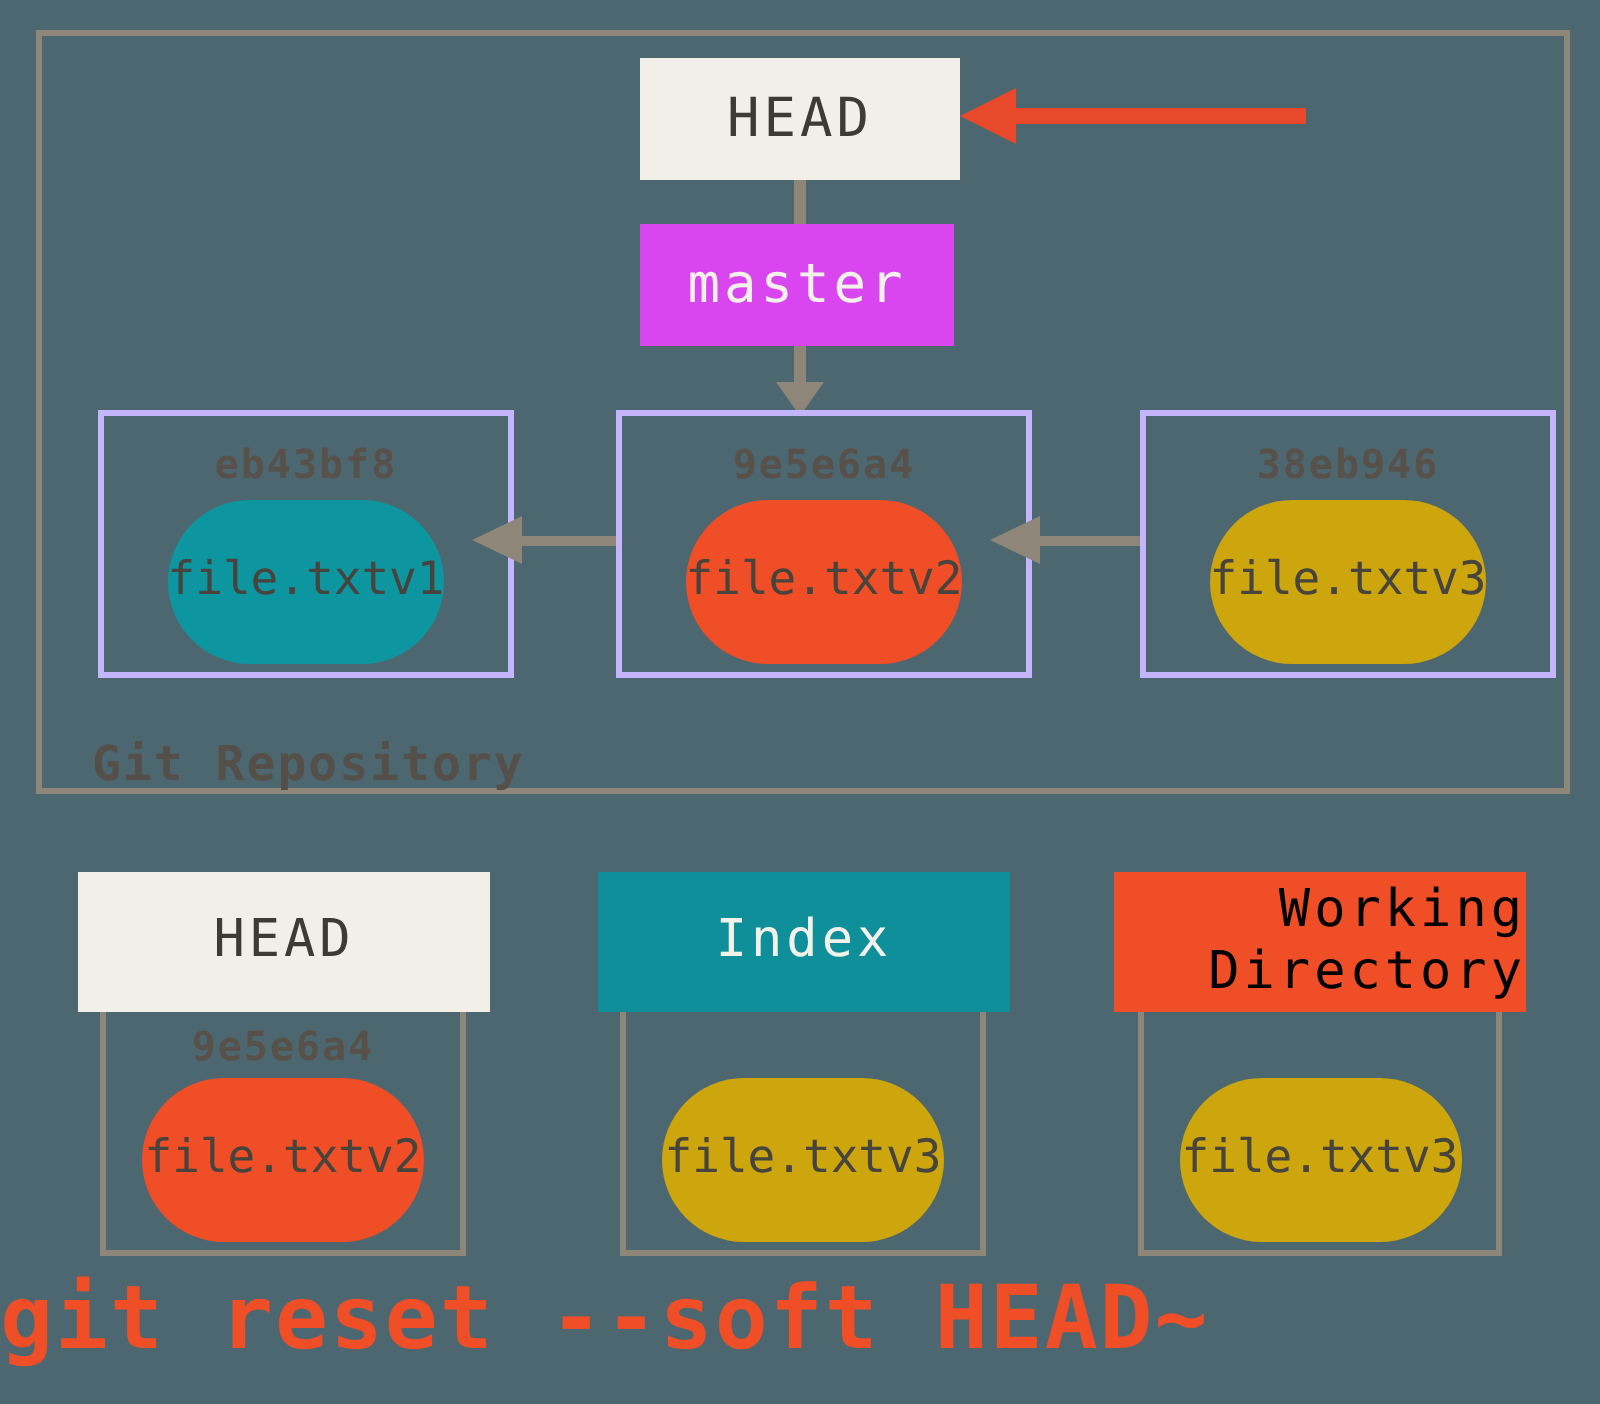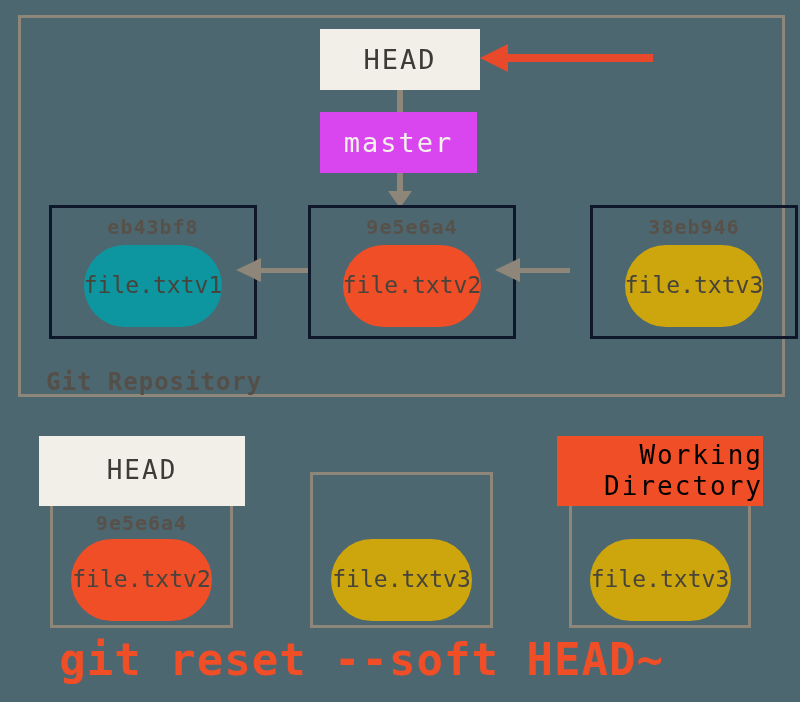--- a/index.html
+++ b/index.html
@@ -23,23 +23,23 @@
   .link-master-commit { left:397px; top:173px; width:6px; height:19px; background:#8e8679; }
   .arrowhead-down { left:388px; top:191px; width:0; height:0;
     border-left:12px solid transparent; border-right:12px solid transparent; border-top:17px solid #8e8679; }
 
   
   .red-arrow-shaft { left:506px; top:54px; width:147px; height:8px; background:#e8492b; }
   .red-arrow-head { left:480px; top:44px; width:0; height:0;
     border-right:28px solid #e8492b; border-top:14px solid transparent; border-bottom:14px solid transparent; }
 
   
-  .commit-box { top:205px; width:208px; height:134px; border:3px solid #0f172a;
-    display:flex; flex-direction:column; align-items:center; padding-top:7px; }
-  .c1 { left:49px; } .c2 { left:308px; } .c3 { left:590px; }
+  .commit-box { top:205px; width:208px; height:134px; border:3px solid #c4b5fd;
+    display:flex; flex-direction:column; align-items:center; padding-top:7px;justify-content:center; }
+  .c1 { left:49px; } .c2 { left:308px; } .c3 { left:570px; }
   .hash { font-size:20px; font-weight:bold; color:#57514a; letter-spacing:1px; }
   .pill { width:138px; height:82px; border-radius:41px; margin-top:6px;
     display:flex; flex-direction:row; align-items:center; justify-content:center;
     font-size:23px; line-height:1.2; color:#46443c; }
   .pill-teal { background:#0e96a0; }
   .pill-red { background:#f04e27; }
   .pill-gold { background:#cda50c; }
 
   
   .carrow-head { top:258px; width:0; height:0;
@@ -55,21 +55,21 @@
   .h3 { left:557px; background:#f04e27; color:#000000; }
   .area-box { top:472px; height:156px; border:3px solid #8e8679; z-index:1;
     display:flex; flex-direction:column; align-items:center; }
   .b1 { left:50px;  width:183px; padding-top:36px; }
   .b2 { left:310px; width:183px; padding-top:64px; }
   .b3 { left:569px; width:182px; padding-top:64px; }
   .b1 .pill { width:141px; margin-top:4px; }
   .b2 .pill, .b3 .pill { width:141px; margin-top:0; }
 
   
-  .caption { left:0; top:634px; width:664px; text-align:right;
+  .caption { left:0; top:634px; width:664px; text-align:left;
     font-size:44px; font-weight:bold; color:#f04e27; letter-spacing:1px; }
 </style>
 </head>
 <body>
 
 <div id="canvas">
 
   <div class="abs repo-box"></div>
   <div class="abs repo-label">Git Repository</div>
 
@@ -121,20 +121,23 @@
     <span>HEAD</span>
   </div>
   <div class="abs area-box b1">
     <div class="hash">9e5e6a4</div>
     <div class="pill pill-red">
       <span>file.txt</span>
       <span>v2</span>
     </div>
   </div>
 
+  <div class="abs flexc area-header h2">
+    <span>Index</span>
+  </div>
   <div class="abs area-box b2">
     <div class="pill pill-gold">
       <span>file.txt</span>
       <span>v3</span>
     </div>
   </div>
 
   <div class="abs flexc area-header h3">
     <span>Working Directory</span>
   </div>

